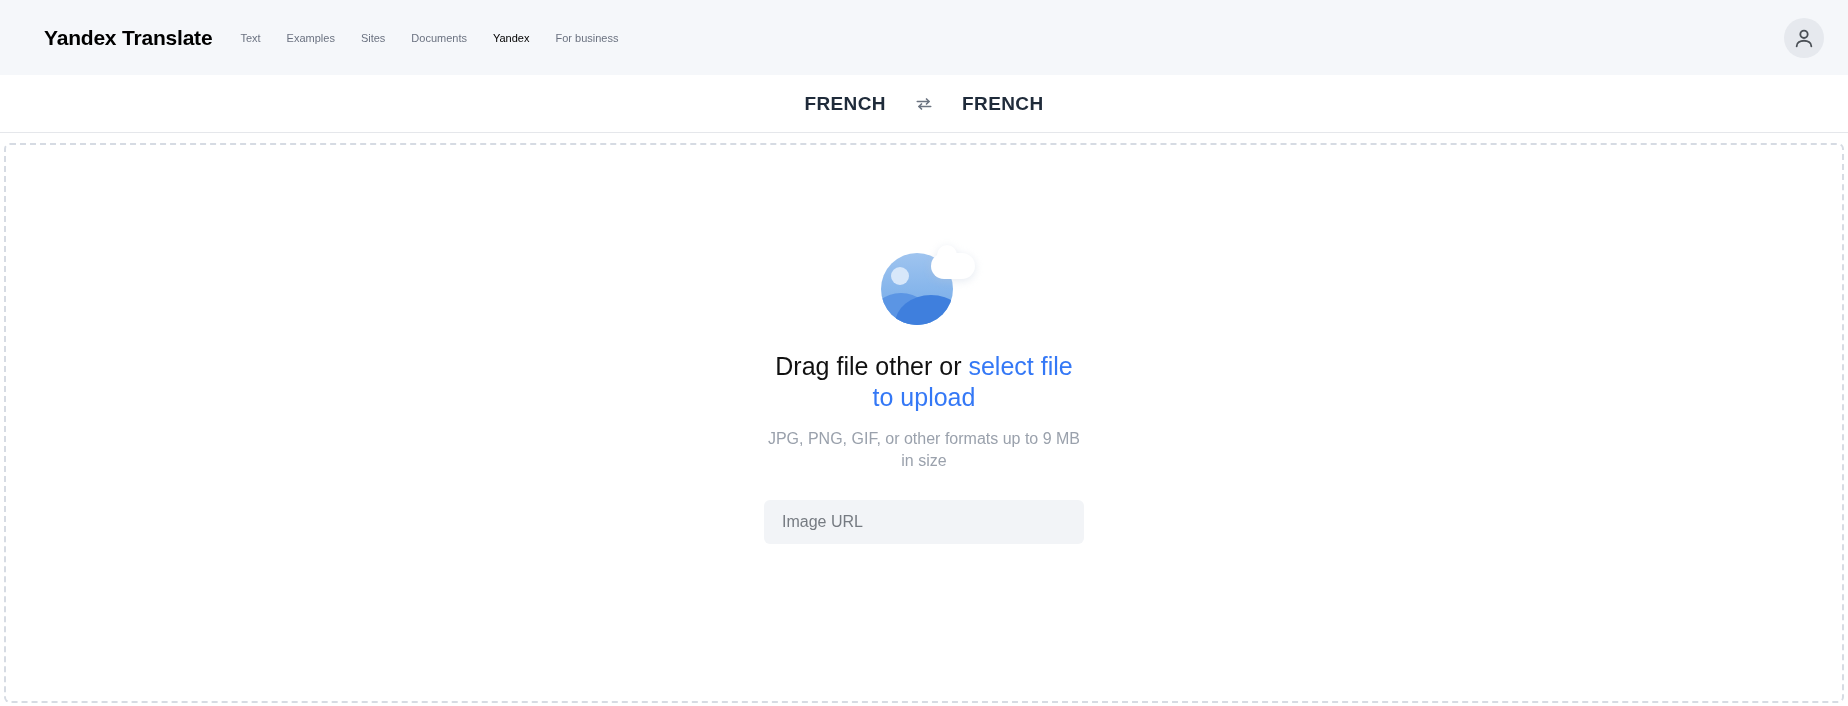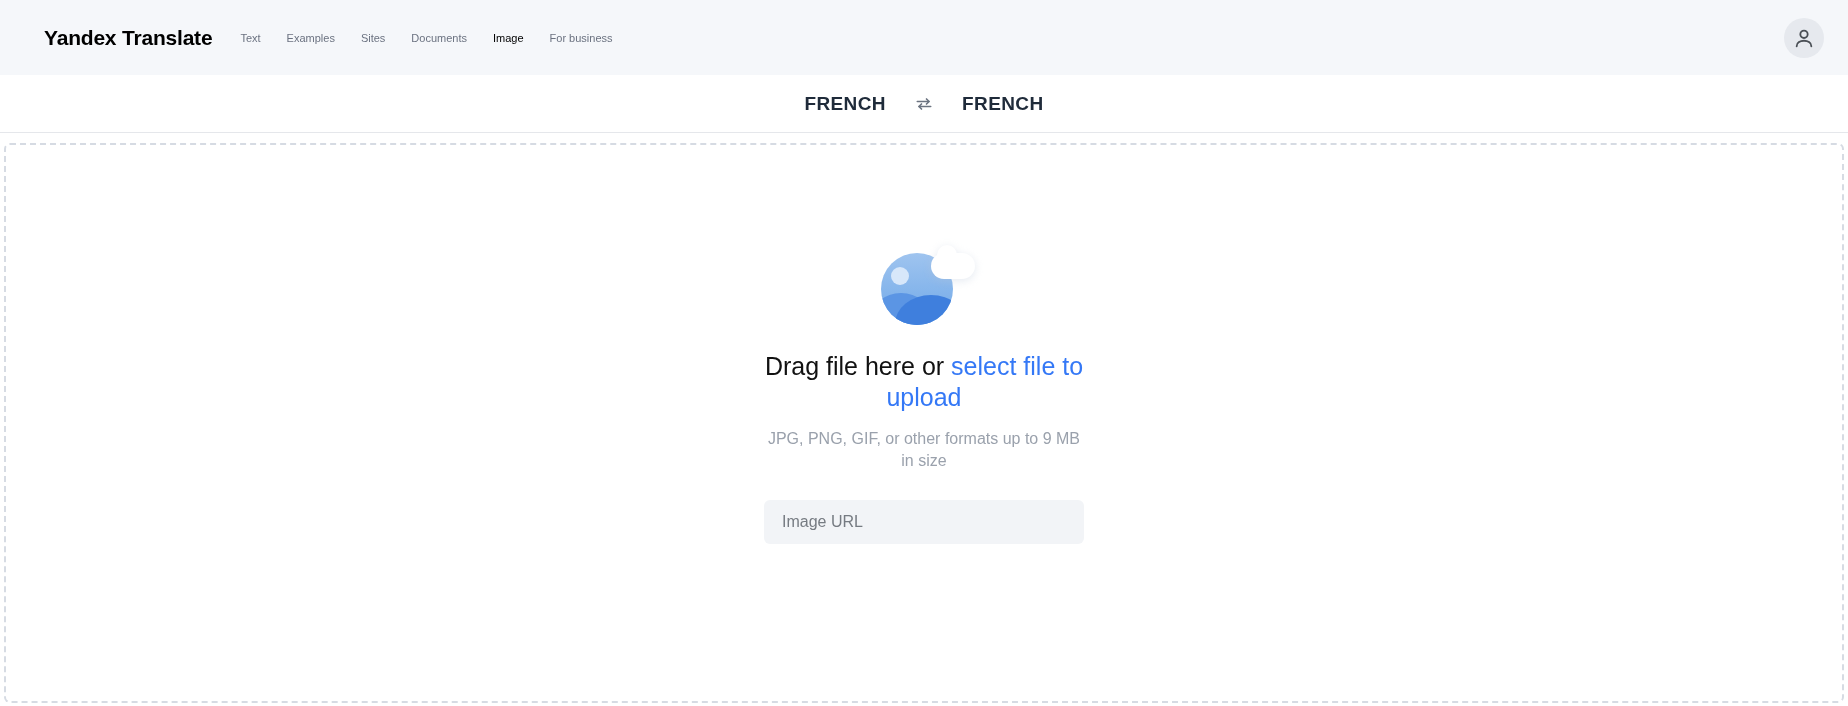--- a/index.html
+++ b/index.html
@@ -193,21 +193,21 @@
 <body>
 
 <div class="header">
   <div class="header-left">
     <div class="logo">Yandex Translate</div>
     <div class="nav">
       <div class="nav-item">Text</div>
       <div class="nav-item">Examples</div>
       <div class="nav-item">Sites</div>
       <div class="nav-item">Documents</div>
-      <div class="nav-item active">Image</div>
+      <div class="nav-item active">Yandex</div>
       <div class="nav-item">For business</div>
     </div>
   </div>
   <div class="avatar-btn">
     <svg width="22" height="22" viewBox="0 0 24 24" fill="none" stroke-width="2" stroke-linecap="round" stroke-linejoin="round">
       <circle cx="12" cy="8" r="4"></circle>
       <path d="M4 21c0-4 4-6 8-6s8 2 8 6"></path>
     </svg>
   </div>
 </div>
@@ -230,19 +230,19 @@
     <div class="drop-inner">
       <div class="illus">
         <div class="illus-circle">
           <div class="illus-sun"></div>
           <div class="illus-hill1"></div>
           <div class="illus-hill2"></div>
         </div>
         <div class="illus-cloud"></div>
       </div>
       <div class="drop-title">
-        <span>Drag file here or </span><span class="link">select file to upload</span>
+        <span>Drag file other or </span><span class="link">select file to upload</span>
       </div>
       <div class="drop-sub">JPG, PNG, GIF, or other formats up to 9 MB in size</div>
       <input class="url-input" type="text" placeholder="Image URL" style="">
     </div>
   </div>
 </div>
 
 </body></html>

